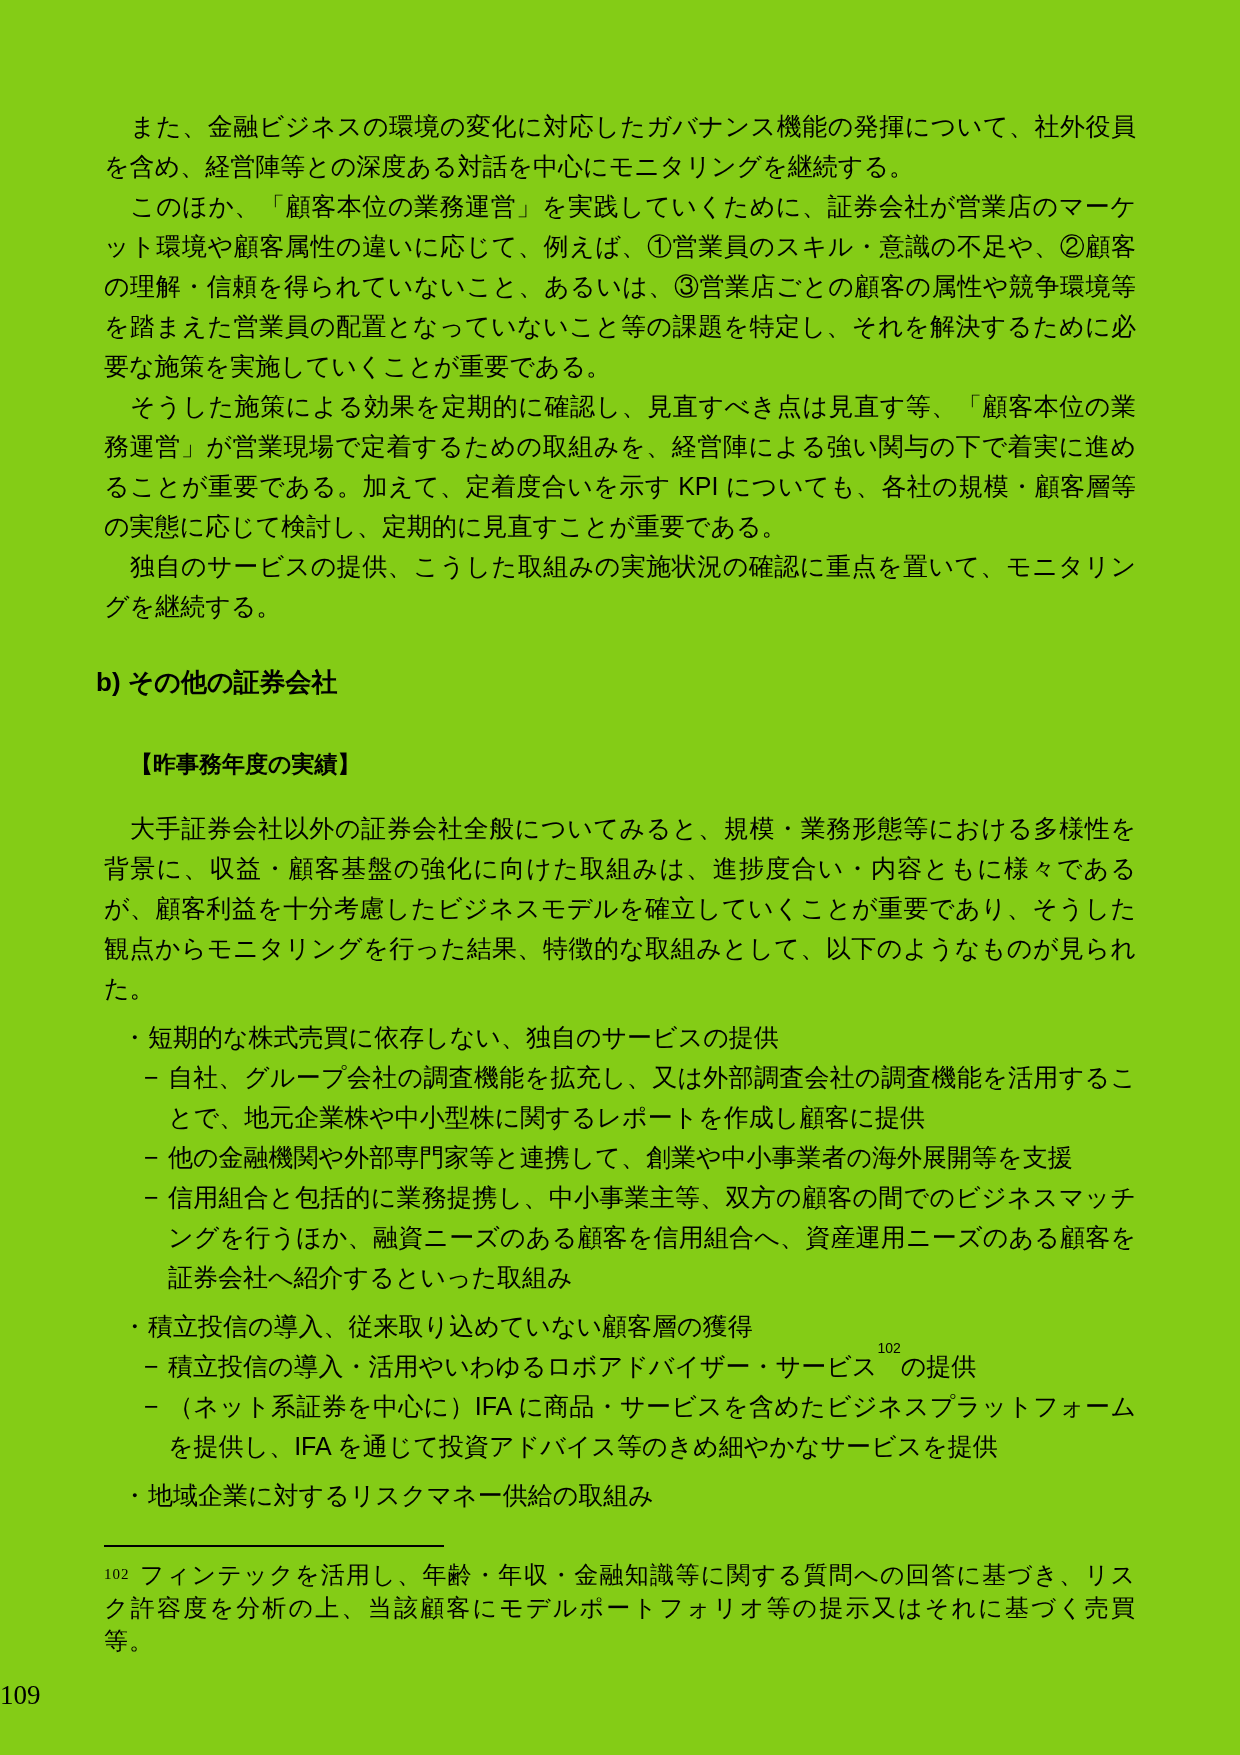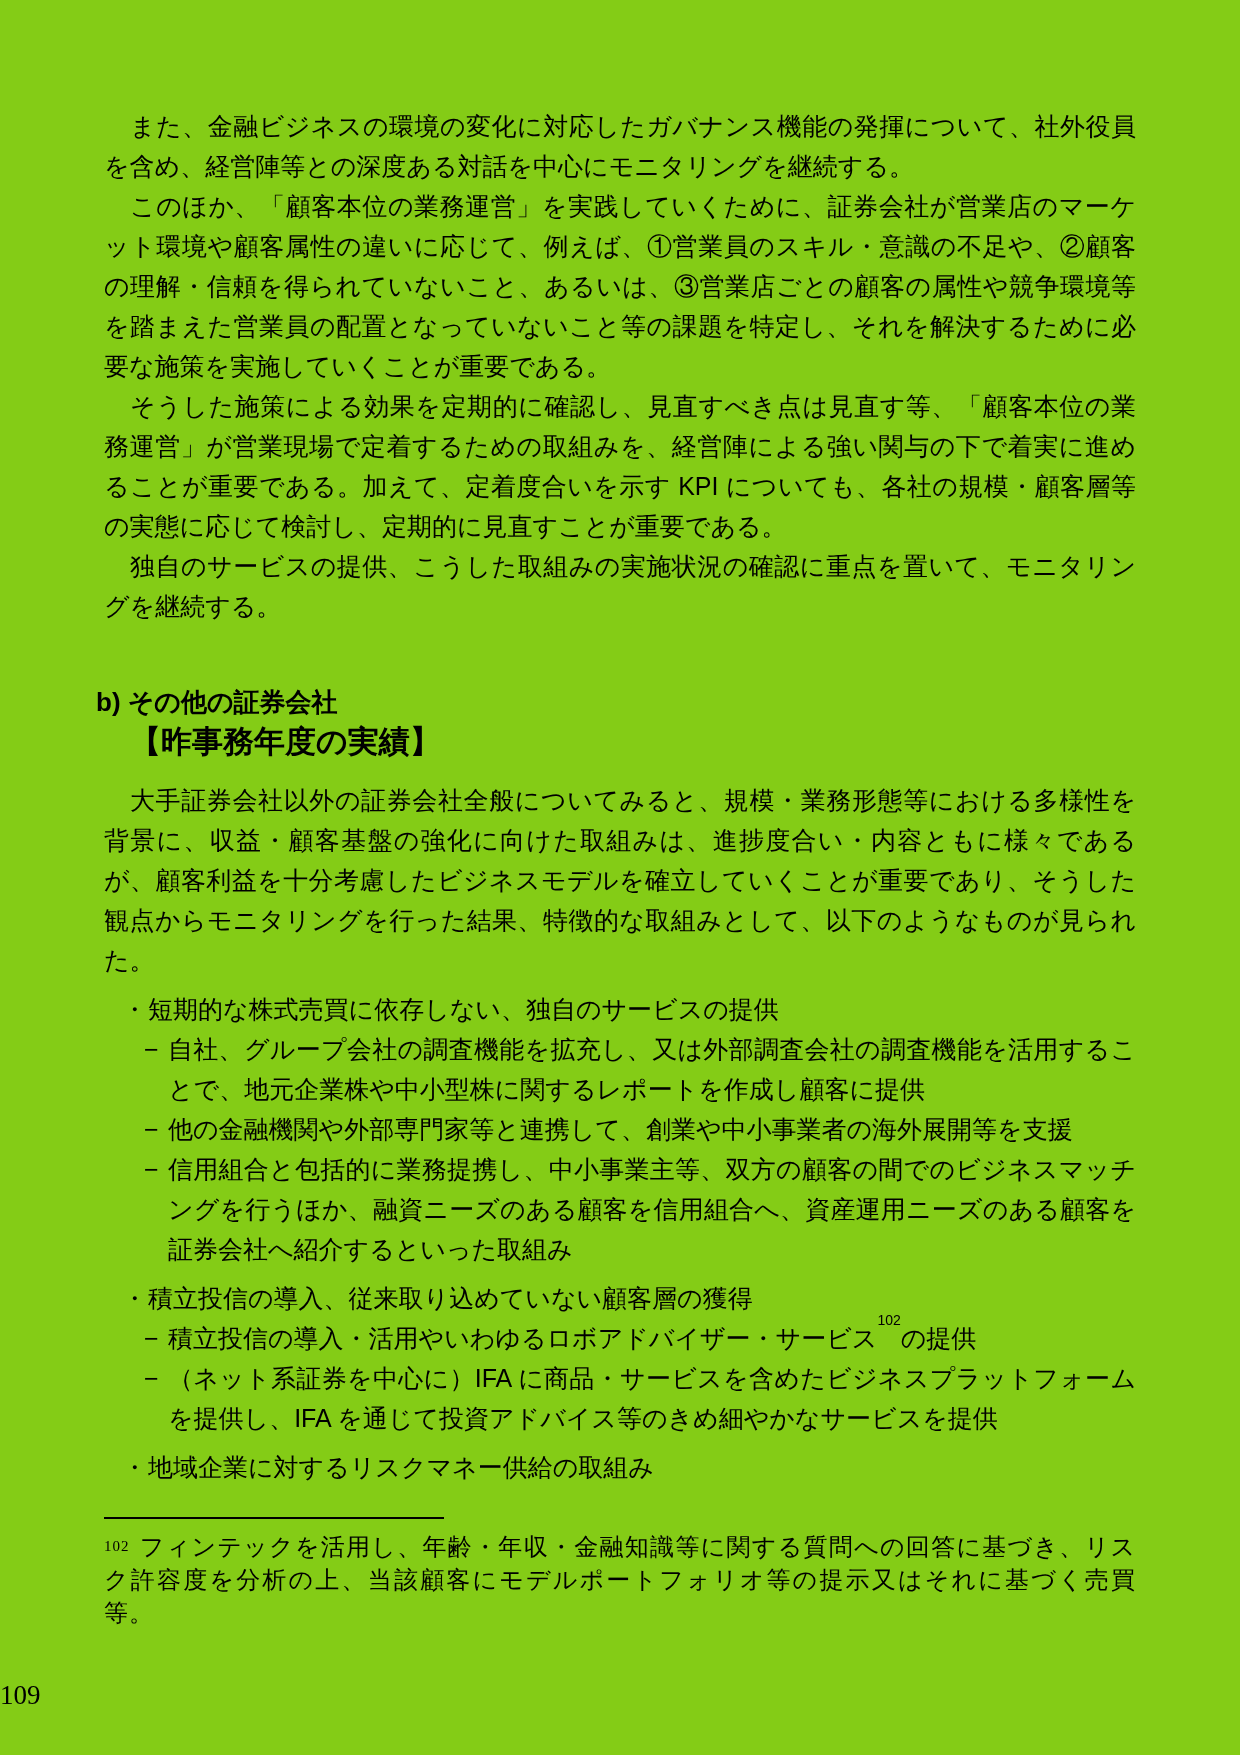--- a/index.html
+++ b/index.html
@@ -20,33 +20,34 @@
     line-height: 40px;
     text-align: justify;
     text-indent: 26px;
     margin: 0;
   }
   .para-spaced {
     margin-top: 22px;
     letter-spacing: 2px;
   }
   .heading-b {
-    margin-top: 56px;
+    margin-top: 36px;
     margin-left: -8px;
     font-size: 26px;
     line-height: 40px;
     font-weight: bold;
   }
   .sub-heading {
-    font-size: 31px;
+    margin-top: 42px;
+    font-size: 23px;
     line-height: 40px;
     font-weight: bold;
     text-indent: 26px;
   }
-  .para-overview { margin-top: 18px; }
+  .para-overview { margin-top: 24px; }
   .list { margin-top: 4px; }
   .li {
     display: flex;
     font-size: 25px;
     line-height: 40px;
   }
   .li-top { padding-left: 18px; margin-top: 9px; }
   .li-sub { padding-left: 40px; }
   .li-marker { flex: 0 0 26px; }
   .li-sub .li-marker { flex: 0 0 24px; }

